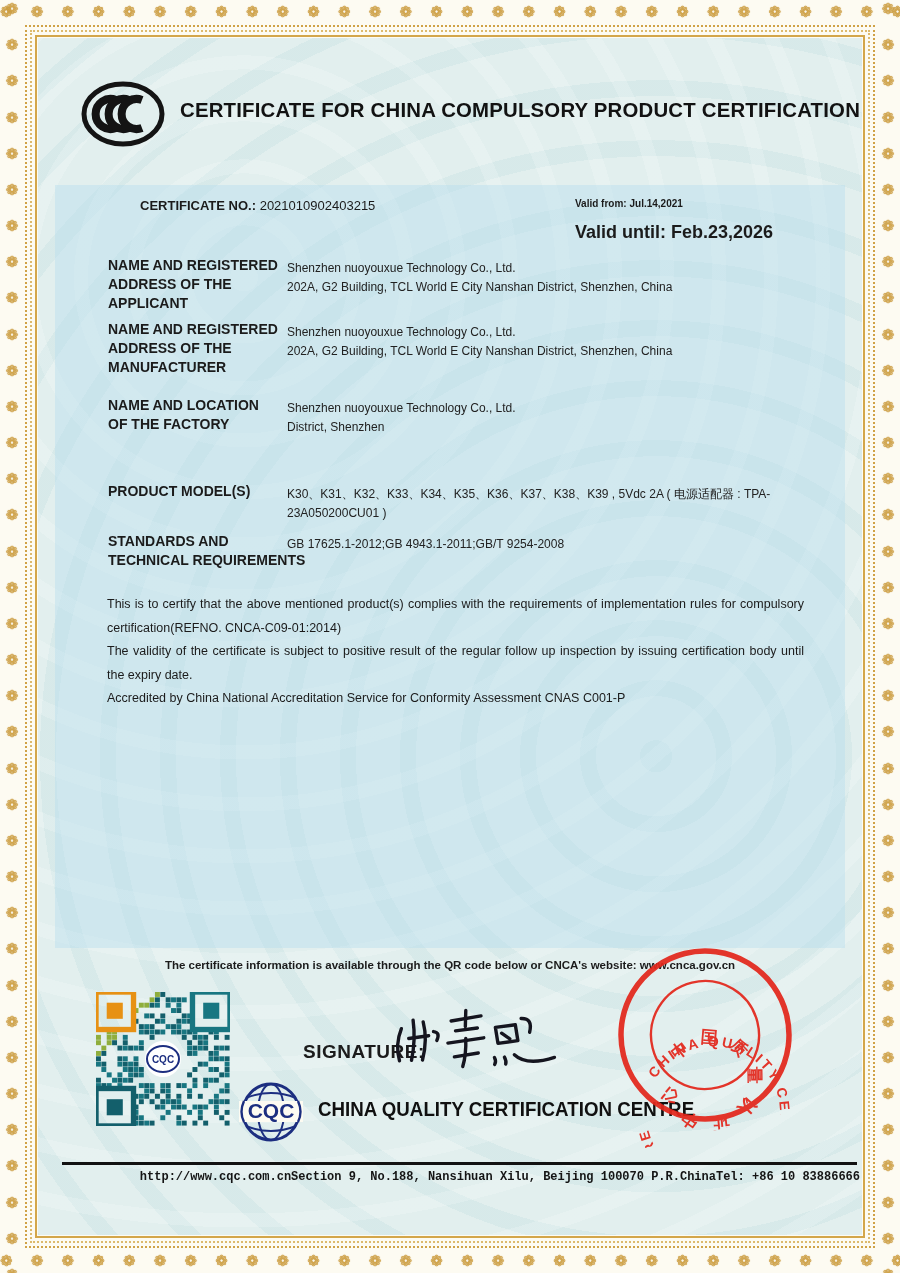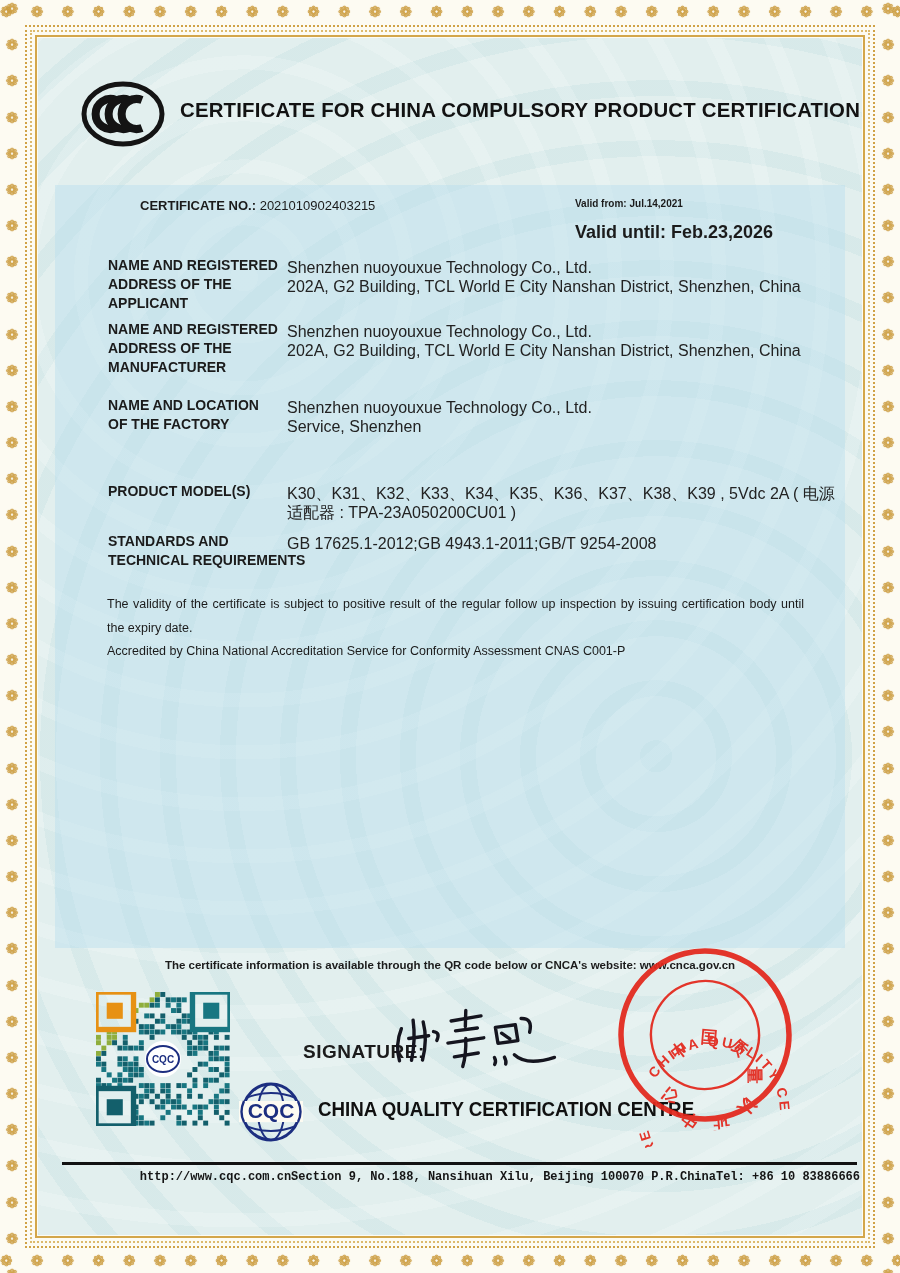--- a/index.html
+++ b/index.html
@@ -29,21 +29,21 @@
          letter-spacing:.2px;transform:scaleX(.97);transform-origin:left;white-space:nowrap;}
   
   .meta-label{font-weight:bold;}
   .certno{position:absolute;left:102px;top:160px;font-size:13px;color:#1b1b1b;text-align:right;}
   .validfrom{position:absolute;left:537px;top:160px;font-size:10px;color:#1b1b1b;font-weight:bold;}
   .validuntil{position:absolute;left:537px;top:184px;font-size:18px;color:#1b1b1b;font-weight:bold;}
   
   .rows{position:absolute;left:70px;top:0;width:720px;}
   .frow{position:absolute;left:0;width:720px;}
   .flabel{position:absolute;left:0;top:0;width:200px;font-size:14px;font-weight:bold;color:#1b1b1b;line-height:19px;}
-  .fvalues{position:absolute;left:179px;top:3px;width:560px;font-size:16px;color:#222;line-height:18.5px;}
+  .fvalues{position:absolute;left:179px;top:3px;width:560px;font-size:12px;color:#222;line-height:18.5px;}
   
   .paras{position:absolute;left:69px;top:555px;width:697px;font-size:12.5px;color:#1b1b1b;line-height:23.5px;}
   .paras p{margin:0;text-align:justify;}
   
   .qrnote{position:absolute;left:0;top:921px;width:100%;text-align:center;font-size:11.5px;font-weight:600;color:#1b1b1b;}
   .qr{position:absolute;left:58px;top:954px;width:134px;height:134px;}
   .sig-label{position:absolute;left:265px;top:1003px;font-size:19px;font-weight:bold;color:#1b1b1b;letter-spacing:.5px;}
   .sig-script{position:absolute;left:352px;top:968px;transform:rotate(-2deg);}
   .issuer-logo{position:absolute;left:200px;top:1042px;}
   .issuer-name{position:absolute;left:280px;top:1060px;font-size:19.5px;font-weight:bold;color:#101010;
@@ -114,21 +114,21 @@
             <div>202A, G2 Building, TCL World E City Nanshan District, Shenzhen, China</div>
           </div>
         </div>
         <div class="frow" style="top: 358px;">
           <div class="flabel">
             <div>NAME AND LOCATION</div>
             <div>OF THE FACTORY</div>
           </div>
           <div class="fvalues">
             <div>Shenzhen nuoyouxue Technology Co., Ltd.</div>
-            <div>Service, Shenzhen</div>
+            <div>District, Shenzhen</div>
           </div>
         </div>
         <div class="frow" style="top: 444px;">
           <div class="flabel">
             <div>PRODUCT MODEL(S)</div>
           </div>
           <div class="fvalues">
             <div>K30、K31、K32、K33、K34、K35、K36、K37、K38、K39 , 5Vdc 2A ( 电源适配器 : TPA-23A050200CU01 )</div>
           </div>
         </div>
@@ -137,20 +137,21 @@
             <div>STANDARDS AND</div>
             <div>TECHNICAL REQUIREMENTS</div>
           </div>
           <div class="fvalues">
             <div>GB 17625.1-2012;GB 4943.1-2011;GB/T 9254-2008</div>
           </div>
         </div>
       </div>
 
     <div class="paras">
+        <p>This is to certify that the above mentioned product(s) complies with the requirements of implementation rules for compulsory certification(REFNO. CNCA-C09-01:2014)</p>
         <p>The validity of the certificate is subject to positive result of the regular follow up inspection by issuing certification body until the expiry date.</p>
         <p>Accredited by China National Accreditation Service for Conformity Assessment CNAS C001-P</p>
       </div>
 
     <div class="qrnote">The certificate information is available through the QR code below or CNCA's website: www.cnca.gov.cn</div>
 
     <div class="qr"><svg width="134" height="134">
           <rect x="58.96" y="0" width="4.9312000000000005" height="4.9312000000000005" fill="#8fae3c"></rect>
           <rect x="64.32000000000001" y="0" width="4.9312000000000005" height="4.9312000000000005" fill="#135f6b"></rect>
           <rect x="53.6" y="5.36" width="4.9312000000000005" height="4.9312000000000005" fill="#8fae3c"></rect>

